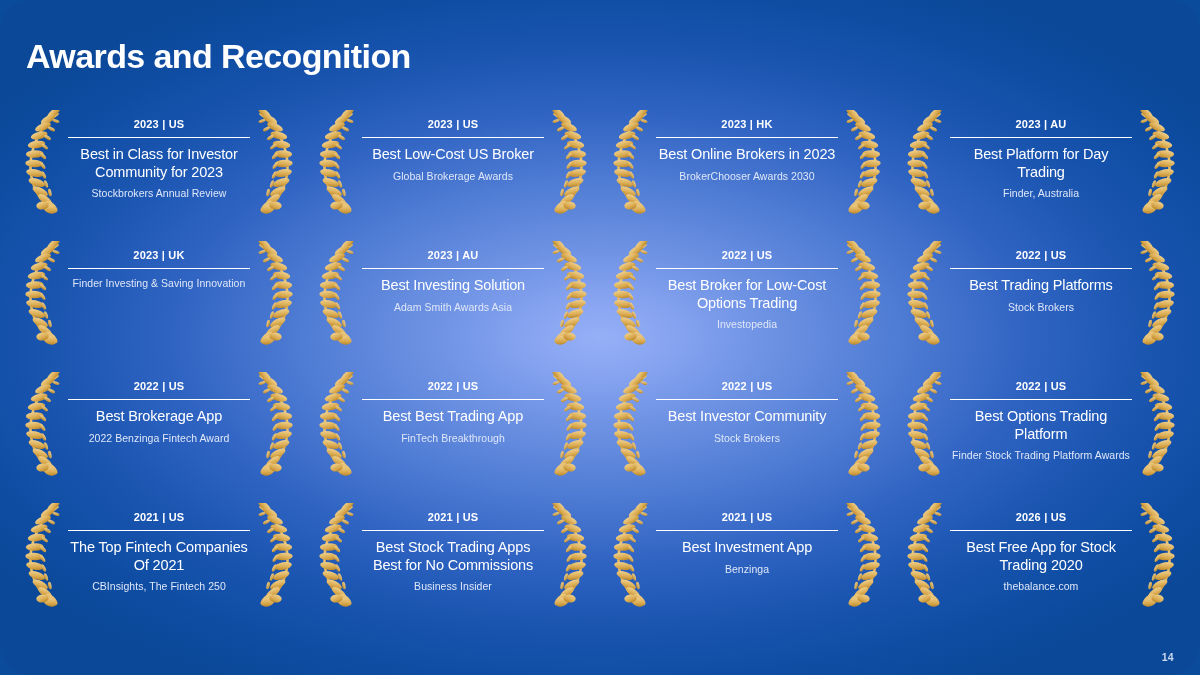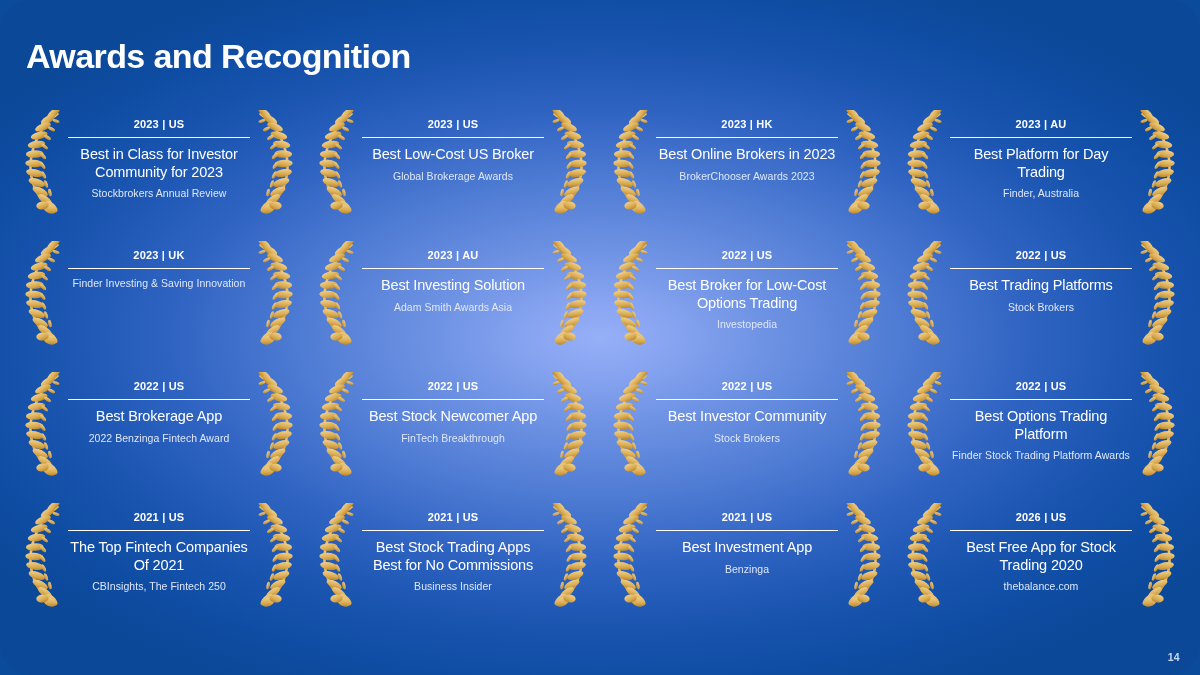--- a/index.html
+++ b/index.html
@@ -112,21 +112,21 @@
   .award-source {
     color: #dfe7f8;
     font-size: 10.5px;
     line-height: 1.24;
     letter-spacing: 0.05px;
   }
 
   
   #page-number {
     position: absolute;
-    right: 20px;
+    right: 26px;
     bottom: 12px;
     color: #c9d8ef;
     font-size: 10.5px;
     font-weight: bold;
     letter-spacing: 0.3px;
     margin-left: 46px;
   }
 </style>
 </head>
 <body>
@@ -215,21 +215,21 @@
     </div>
 
     <div class="award-card">
       <svg class="laurel left">
           <use href="#laurel-branch"></use>
         </svg>
       <div class="card-body">
         <div class="year-line">2023 | HK</div>
         <div class="rule"></div>
         <div class="award-title">Best Online Brokers in 2023</div>
-        <div class="award-source">BrokerChooser Awards 2023</div>
+        <div class="award-source">BrokerChooser Awards 2030</div>
       </div>
       <svg class="laurel right">
           <use href="#laurel-branch"></use>
         </svg>
     </div>
 
     <div class="award-card">
       <svg class="laurel left">
           <use href="#laurel-branch"></use>
         </svg>
@@ -318,21 +318,21 @@
         </svg>
     </div>
 
     <div class="award-card">
       <svg class="laurel left">
           <use href="#laurel-branch"></use>
         </svg>
       <div class="card-body">
         <div class="year-line">2022 | US</div>
         <div class="rule"></div>
-        <div class="award-title">Best Stock Newcomer App</div>
+        <div class="award-title">Best Best Trading App</div>
         <div class="award-source">FinTech Breakthrough</div>
       </div>
       <svg class="laurel right">
           <use href="#laurel-branch"></use>
         </svg>
     </div>
 
     <div class="award-card">
       <svg class="laurel left">
           <use href="#laurel-branch"></use>

